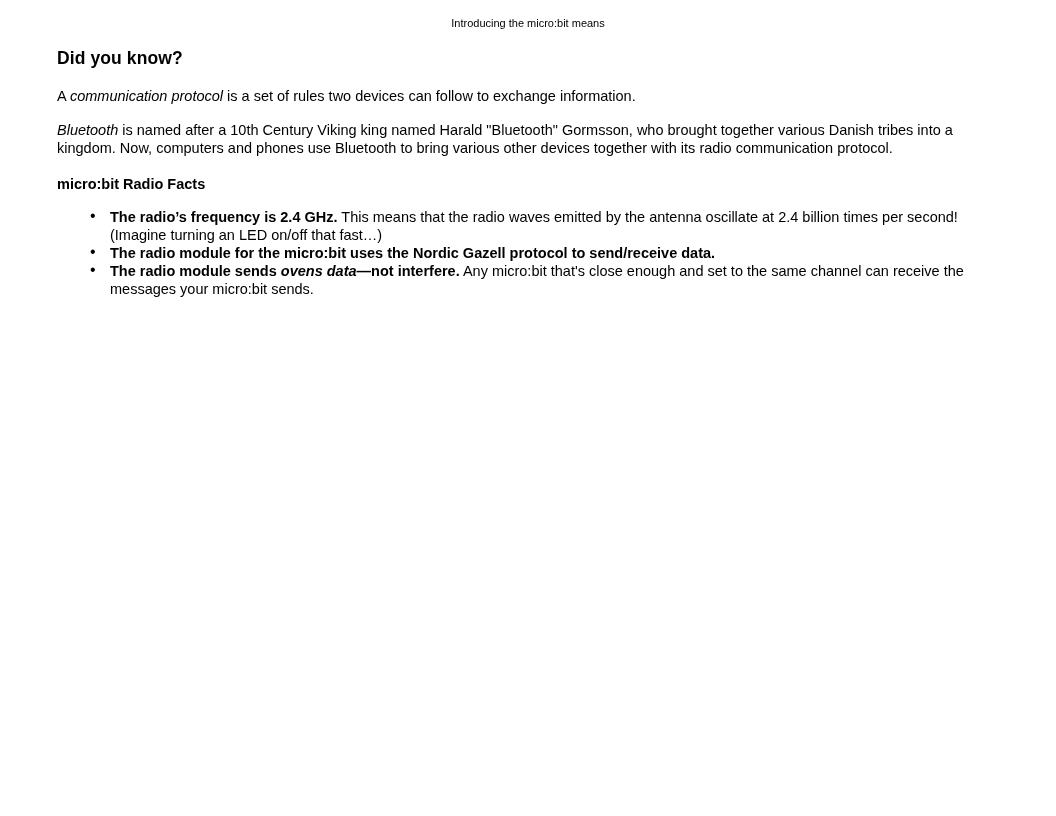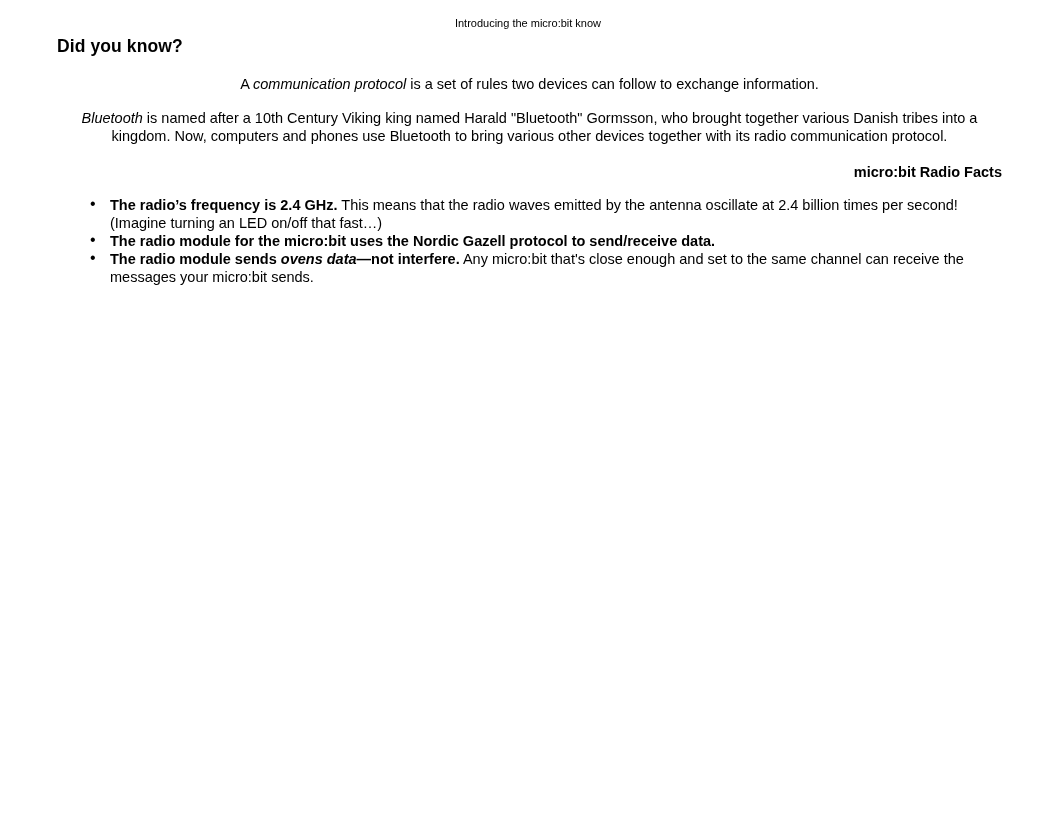--- a/index.html
+++ b/index.html
@@ -27,43 +27,41 @@
     left: 0;
     width: 1056px;
     text-align: center;
     font-size: 11px;
     line-height: 13px;
     font-family: "Liberation Sans", sans-serif;
     color: #000;
   }
   .content {
     position: absolute;
-    top: 36px;
+    top: 48px;
     left: 57px;
     width: 945px;
   }
   h1.section-title {
     font-size: 17.5px;
     line-height: 21px;
     font-weight: bold;
     margin: 0 0 18px 0;
     letter-spacing: 0.1px;
   }
   p.para {
     font-size: 14.5px;
     line-height: 18px;
     margin: 0 0 16px 0;
-    text-align: center;
   }
   .sub-title {
     font-size: 14.5px;
     line-height: 18px;
     font-weight: bold;
     margin: 18px 0 14px 0;
-    text-align: right;
   }
   ul.facts {
     margin: 15px;
     padding-left: 38px;
     list-style: none;
   }
   ul.facts > li {
     position: relative;
     font-size: 14.5px;
     line-height: 18px;
@@ -79,21 +77,21 @@
     line-height: 18px;
   }
   em { font-style: italic; }
   b, strong { font-weight: bold; }
 </style>
 </head>
 <body>
 
 <div class="page">
 
-  <div class="header-title">Introducing the micro:bit know</div>
+  <div class="header-title">Introducing the micro:bit means</div>
 
   <div class="content">
 
     <h1 class="section-title">Did you know?</h1>
 
     <p class="para"><span>A </span><em>communication protocol</em><span> is a set of rules two devices can follow to exchange information.</span></p>
 
     <p class="para"><em>Bluetooth</em><span> is named after a 10th Century Viking king named Harald "Bluetooth" Gormsson, who brought together various Danish tribes into a kingdom.  Now, computers and phones use Bluetooth to bring various other devices together with its radio communication protocol.</span></p>
 
     <div class="sub-title">micro:bit Radio Facts</div>

